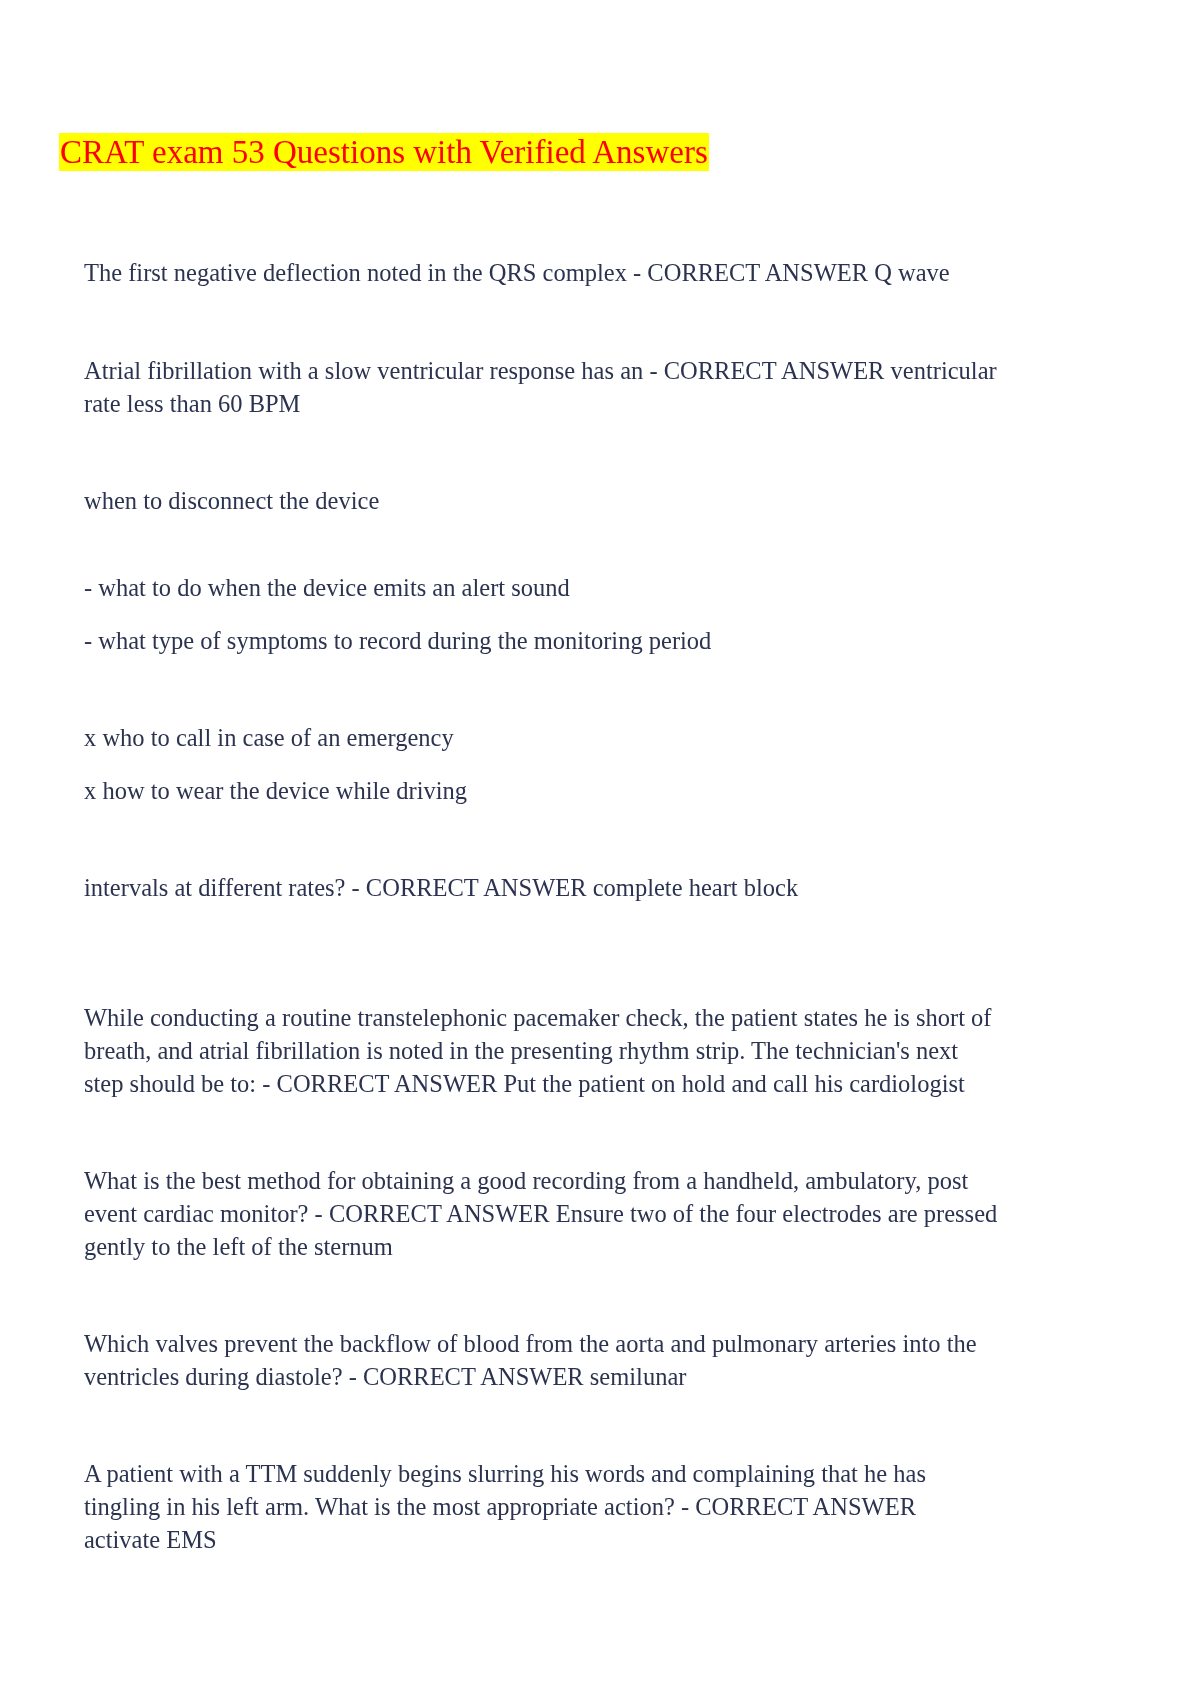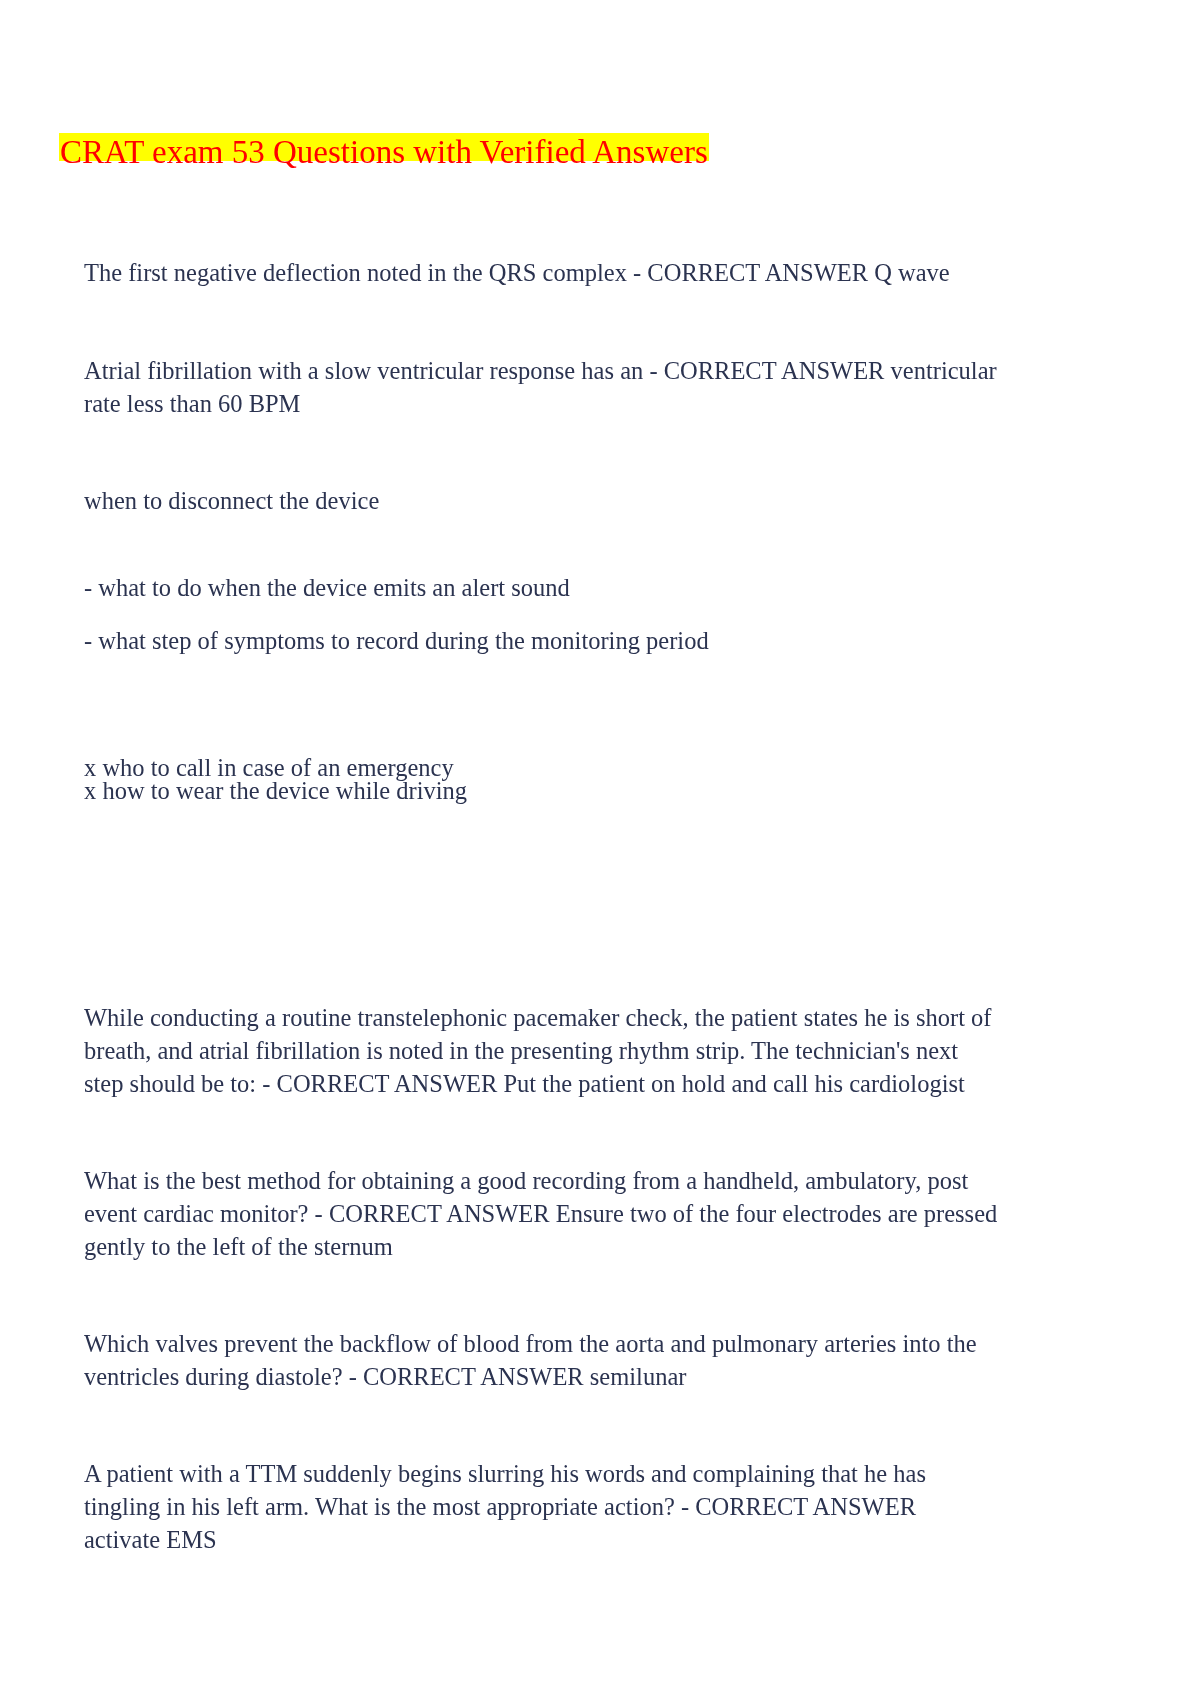--- a/index.html
+++ b/index.html
@@ -1,19 +1,19 @@
 <!DOCTYPE html>
 <html><head>
 <meta charset="utf-8">
 <style>
   html, body { margin: 0; padding: 0; background: #ffffff; }
   body { width: 1191px; height: 1684px; position: relative; overflow: hidden;
          font-family: "Liberation Serif", "DejaVu Serif", serif; color: #2b3350; }
   .page { position: absolute; left: 0; top: 0; width: 1191px; height: 1684px; }
-  .title { position: absolute; left: 59px; top: 133px; height: 28px; line-height: 38px;
+  .title { position: absolute; left: 59px; top: 133px; height: 38px; line-height: 38px;
            font-size: 33px; color: #ff0000; background: #ffff00; padding: 0 1px; white-space: nowrap; }
   .para { position: absolute; left: 68px; width: 1070px; font-size: 24.5px; line-height: 33px;
           margin: 16px; white-space: normal; }
   .line { display: block; white-space: nowrap; }
 </style>
 </head>
 <body>
 
 <div class="page">
   <div class="title">CRAT exam 53 Questions with Verified Answers</div>
@@ -29,32 +29,33 @@
 
   <p class="para" style="top:468px">
     <span class="line">when to disconnect the device</span>
   </p>
 
   <p class="para" style="top:555px">
     <span class="line">- what to do when the device emits an alert sound</span>
   </p>
 
   <p class="para" style="top:608px">
-    <span class="line">- what step of symptoms to record during the monitoring period</span>
+    <span class="line">- what type of symptoms to record during the monitoring period</span>
   </p>
 
-  <p class="para" style="top:735px">
+  <p class="para" style="top:705px">
     <span class="line">x who to call in case of an emergency</span>
   </p>
 
   <p class="para" style="top:758px">
     <span class="line">x how to wear the device while driving</span>
   </p>
 
   <p class="para" style="top:855px">
+    <span class="line">intervals at different rates? - CORRECT ANSWER complete heart block</span>
   </p>
 
   <p class="para" style="top:985px">
     <span class="line">While conducting a routine transtelephonic pacemaker check, the patient states he is short of</span>
     <span class="line">breath, and atrial fibrillation is noted in the presenting rhythm strip. The technician's next</span>
     <span class="line">step should be to: - CORRECT ANSWER Put the patient on hold and call his cardiologist</span>
   </p>
 
   <p class="para" style="top:1148px">
     <span class="line">What is the best method for obtaining a good recording from a handheld, ambulatory, post</span>

